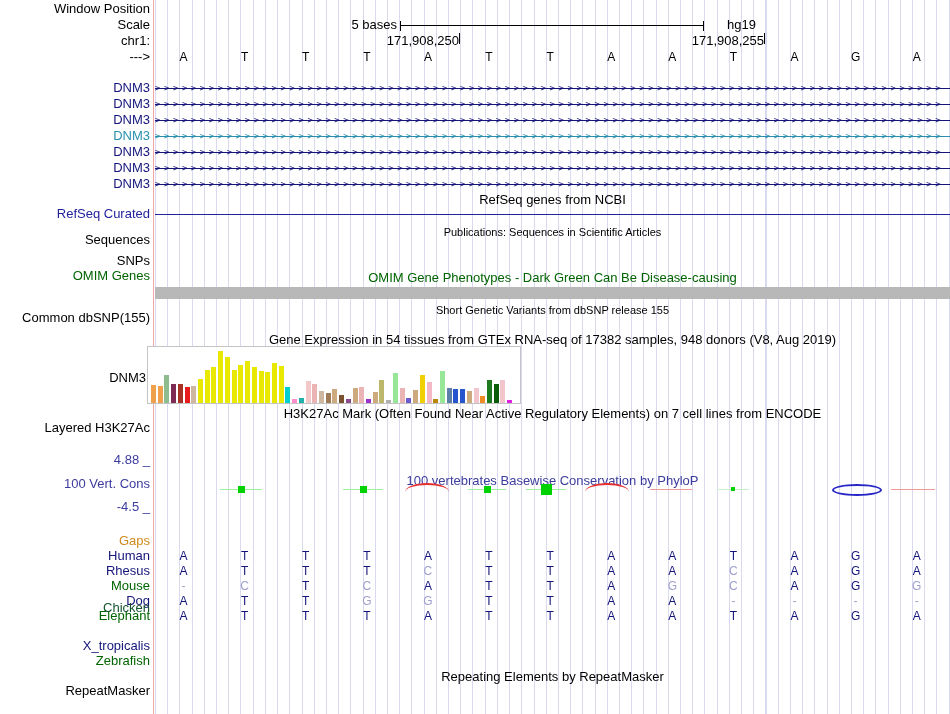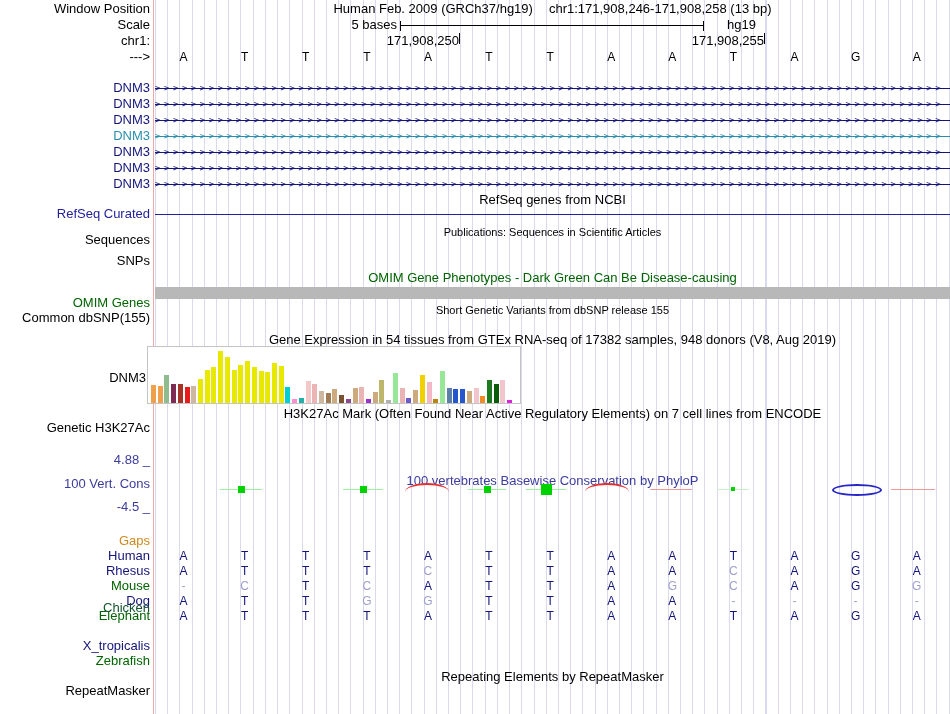--- a/index.html
+++ b/index.html
@@ -33,21 +33,20 @@
   .ph-ell{position:absolute;height:8px;border:2px solid #2626c6;border-radius:50%;}
 </style>
 </head>
 <body>
 
 <div id="page">
   <div id="grid"></div>
   <div id="guideline"></div>
 
   <div class="lbl" style="top:2px">Window Position</div>
-  <div class="ct" style="top:2px"><span>Human Feb. 2009 (GRCh37/hg19)</span><span style="display:inline-block;width:16px"></span><span>chr1:171,908,246-171,908,258 (13 bp)</span></div>
 
   <div class="lbl" style="top:18px">Scale</div>
   <div class="lbl" style="top:18px;right:553px">5 bases</div>
   <div id="scalebar">
       <div id="scalebar-line"></div>
     </div>
   <div class="bl" style="left:727px;top:18px;transform:none;font-size:13px">hg19</div>
 
   <div class="lbl" style="top:34px">chr1:</div>
   <div class="lbl" style="top:34px;right:491px">171,908,250</div>
@@ -75,21 +74,21 @@
 
   <div class="ct" style="top:193px">RefSeq genes from NCBI</div>
   <div class="lbl" style="top:207px;color:#22229c">RefSeq Curated</div>
   <div class="hline" style="left:155px;top:214px;width:795px;background:#22229c"></div>
 
   <div class="ct ct-sm" style="top:225px">Publications: Sequences in Scientific Articles</div>
   <div class="lbl" style="top:233px">Sequences</div>
   <div class="lbl" style="top:254px">SNPs</div>
 
   <div class="ct" style="top:271px;color:#006400">OMIM Gene Phenotypes - Dark Green Can Be Disease-causing</div>
-  <div class="lbl" style="top:296px;color:#006400">OMIM Genes</div>
+  <div class="lbl" style="top:269px;color:#006400">OMIM Genes</div>
   <div id="omim-bar"></div>
 
   <div class="ct ct-sm" style="top:303px">Short Genetic Variants from dbSNP release 155</div>
   <div class="lbl" style="top:311px">Common dbSNP(155)</div>
 
   <div class="ct" style="top:333px">Gene Expression in 54 tissues from GTEx RNA-seq of 17382 samples, 948 donors (V8, Aug 2019)</div>
   <div class="lbl" style="top:371px;right:804px">DNM3</div>
   <div id="gtex-box">
       <div class="gtex-bar" style="left: 3px; height: 18px; background: rgb(240, 160, 74);"></div>
       <div class="gtex-bar" style="left: 9.72px; height: 17px; background: rgb(240, 160, 74);"></div>
@@ -142,21 +141,21 @@
       <div class="gtex-bar" style="left: 325.56px; height: 15px; background: rgb(242, 196, 204);"></div>
       <div class="gtex-bar" style="left: 332.28px; height: 7px; background: rgb(240, 140, 40);"></div>
       <div class="gtex-bar" style="left: 339px; height: 23px; background: rgb(30, 122, 30);"></div>
       <div class="gtex-bar" style="left: 345.72px; height: 19px; background: rgb(10, 92, 10);"></div>
       <div class="gtex-bar" style="left: 352.44px; height: 23px; background: rgb(242, 196, 204);"></div>
       <div class="gtex-bar" style="left: 359.16px; height: 3px; background: rgb(224, 32, 224);"></div>
     </div>
   <div id="gtex-baseline"></div>
 
   <div class="ct" style="top:407px">H3K27Ac Mark (Often Found Near Active Regulatory Elements) on 7 cell lines from ENCODE</div>
-  <div class="lbl" style="top:421px">Genetic H3K27Ac</div>
+  <div class="lbl" style="top:421px">Layered H3K27Ac</div>
   <div id="h3k-line-maroon"></div>
   <div id="h3k-line-blue"></div>
 
   <div class="lbl" style="top:453px;color:#3c3c9e">4.88 _</div>
   <div class="ct" style="top:474px;color:#3c3c9e">100 vertebrates Basewise Conservation by PhyloP</div>
   <div class="lbl" style="top:477px;color:#3c3c9e">100 Vert. Cons</div>
   <div class="lbl" style="top:500px;color:#3c3c9e">-4.5 _</div>
 
 
   <div class="ct" style="top:670px">Repeating Elements by RepeatMasker</div>

